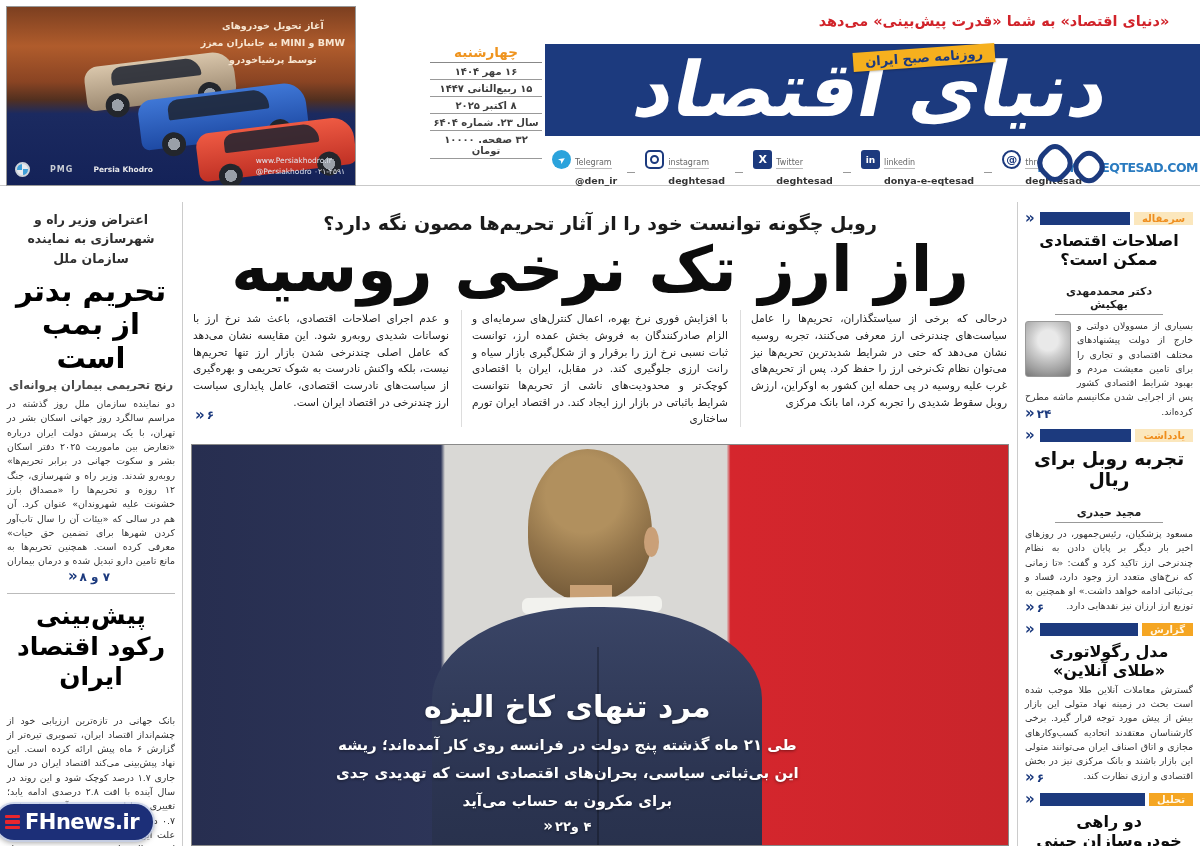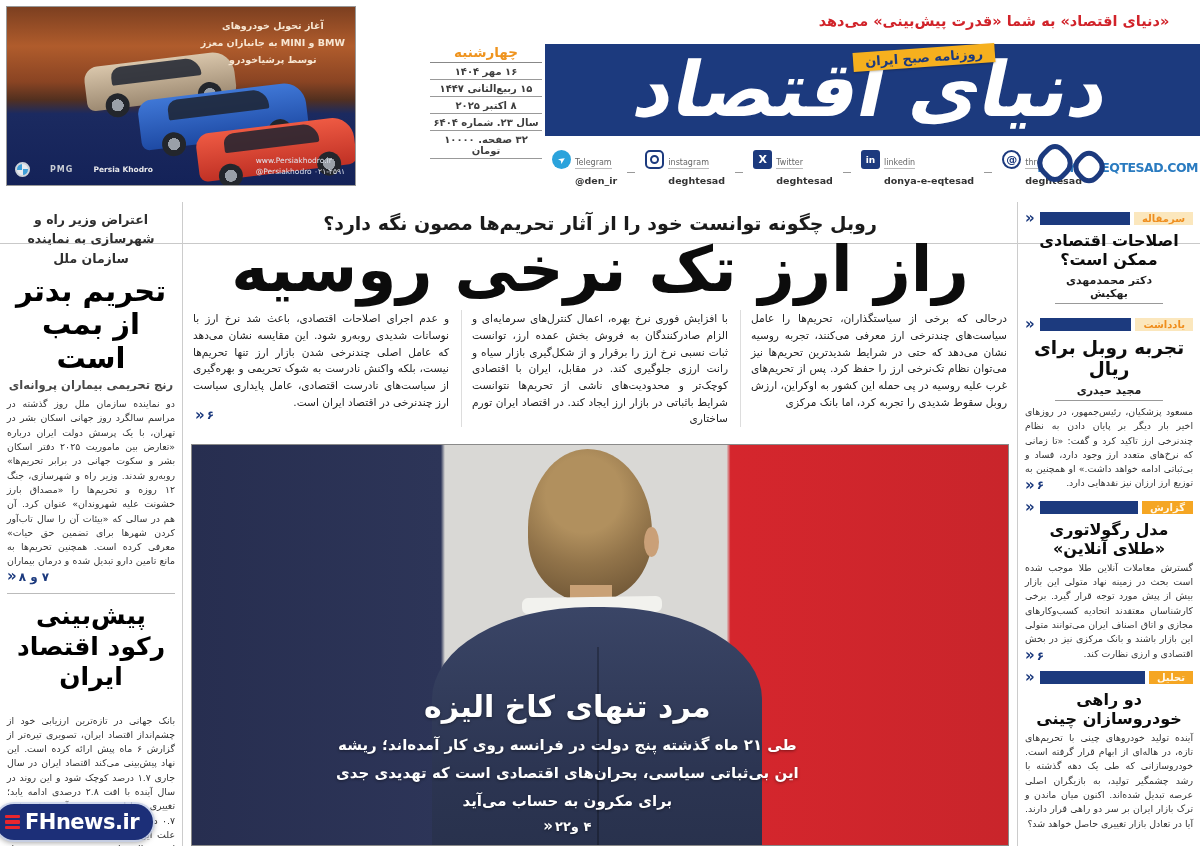--- a/index.html
+++ b/index.html
@@ -1,20 +1,20 @@
 <!DOCTYPE html>
 <html lang="fa" dir="rtl"><head>
 <meta charset="utf-8">
 <style>
   *{box-sizing:border-box;margin:0;padding:0}
   body{margin:0;background:#666;font-family:"DejaVu Sans",sans-serif}
   #page{position:relative;width:1200px;height:846px;background:#fff;overflow:hidden;direction:rtl;margin:0 auto}
 
   
-  #hdr{position:absolute;top:0;left:0;right:0;height:244px;background:#fff;border-bottom:1px solid #c9c9c9}
+  #hdr{position:absolute;top:0;left:0;right:0;height:186px;background:#fff;border-bottom:1px solid #c9c9c9}
   .tagline{position:absolute;top:13px;right:6px;width:400px;text-align:center;color:#d1232a;font-weight:900;font-size:14.5px}
   .logo-band{position:absolute;left:545px;right:0;top:44px;height:92px;background:#1c3a7e;overflow:hidden;display:flex;align-items:center;justify-content:center}
   .logo-text{color:#fff;font-weight:900;font-size:76px;line-height:92px;letter-spacing:-3px;transform:skewX(-12deg);white-space:nowrap}
   .badge{position:absolute;top:48px;right:205px;background:#f6b01e;color:#1c3a7e;font-weight:900;font-size:13px;padding:2px 12px;transform:rotate(-4deg);z-index:3;box-shadow:0 1px 2px rgba(0,0,0,.25)}
   .dia{position:absolute;border:5px solid #1c3a7e;border-radius:12px 45% 12px 45%;transform:rotate(45deg);background:#fff;z-index:2}
   .dia1{width:34px;height:34px;right:128px;top:146px}
   .dia2{width:30px;height:30px;right:96px;top:152px}
   .site-url{position:absolute;right:2px;top:160px;color:#2a7bc0;font-weight:900;font-size:12.5px;direction:ltr;letter-spacing:-.5px}
   .datecol{position:absolute;left:430px;top:44px;width:112px;text-align:center}
   .datecol .wd{color:#ef941f;font-weight:900;font-size:13.5px;border-bottom:1px solid #888;padding-bottom:2px}
@@ -85,39 +85,39 @@
   .cap{position:absolute;left:17%;width:58%;top:61%;text-align:center;color:#fff;z-index:6;text-shadow:0 1px 3px rgba(0,0,0,.45)}
   .cap .ct{font-size:30px;font-weight:900;margin-bottom:8px}
   .cap .cb{font-size:15px;font-weight:bold;line-height:1.85}
   .cap .pref{font-size:13px;margin-top:4px}
 
   
   .lkicker{font-size:12.5px;font-weight:900;color:#2f2f2f;text-align:center;line-height:1.55;margin-top:6px}
   .ltitle1{font-size:29px;font-weight:900;color:#000;text-align:center;line-height:1.15;margin:7px 0 3px;letter-spacing:-1px}
   .lsub{font-size:11.5px;font-weight:bold;color:#4a4a4a;text-align:center;margin-bottom:5px}
   .lbody{font-size:9.4px;line-height:1.52;text-align:justify;color:#333}
-  .lref{display:flex;justify-content:flex-end;margin-top:-14px;background:#fff;position:relative;padding-right:4px}
+  .lref{display:flex;justify-content:center;margin-top:-14px;background:#fff;position:relative;padding-right:4px}
   hr.ldiv{border:none;border-top:1px solid #bbb;margin:9px 0 7px}
   .ltitle2{font-size:25px;font-weight:900;color:#000;text-align:center;line-height:1.22;margin-bottom:21px;letter-spacing:-1px}
   .fh{position:absolute;left:-4px;bottom:6px;height:36px;background:#1c2f78;border-radius:18px;display:flex;align-items:center;gap:5px;padding:0 14px 0 9px;z-index:50;direction:ltr;box-shadow:0 0 0 2px rgba(200,210,235,.8),0 2px 6px rgba(0,0,0,.45)}
   .fh-bars{display:flex;flex-direction:column;gap:2px}
   .fh-bars i{display:block;width:15px;height:3.5px;background:#e8262d;border-radius:1px}
   .fh-text{color:#fff;font-weight:700;font-size:21px;letter-spacing:-.5px}
 
   
   .sec{padding:5px 0 4px}
   .sec-head{display:flex;align-items:center;height:15px;margin-bottom:5px}
   .sec-label{font-size:10px;font-weight:900;padding:1px 8px;flex:none}
   .lab-cream{background:#fbe7bd;color:#ef8e1e}
   .lab-orange{background:#f5a623;color:#fff8e8}
   .sec-bar{flex:1;height:13px;background:#1c3a7e;margin-left:5px;margin-right:4px}
   .sec-chev{color:#1c3a7e;font-weight:900;font-size:15px;line-height:1;flex:none}
   .s-title{font-size:16px;font-weight:900;color:#0d0d0d;text-align:center;margin:1px 0 3px;letter-spacing:-.5px}
   .s-title.big{font-size:18.5px}
-  .s-author{font-size:11px;font-weight:bold;color:#1d1d1d;text-align:center;border-bottom:1px solid #999;width:64%;margin:5px auto 4px;padding-bottom:3px}
+  .s-author{font-size:11px;font-weight:bold;color:#1d1d1d;text-align:center;border-bottom:1px solid #999;width:64%;margin:16px auto 4px;padding-bottom:3px}
   .s-body{font-size:9.4px;line-height:1.52;text-align:justify;color:#333}
   .s-avatar{float:left;width:46px;height:56px;margin:2px 6px 2px 0;border:1px solid #999;border-radius:3px;
     background:radial-gradient(circle at 50% 34%,#e9e9e9 0 24%,#cfcfcf 40%,#9f9f9f 75%,#777)}
   .s-body .pref{float:left}
 </style>
 </head>
 <body>
 
 <div id="page">
 
@@ -215,20 +215,27 @@
     <div class="sidebar">
 
       <div class="sec">
         <div class="sec-head">
           <span class="sec-label lab-cream">سرمقاله</span>
           <span class="sec-bar"></span>
           <span class="sec-chev">«</span>
         </div>
         <div class="s-title">اصلاحات اقتصادی ممکن است؟</div>
         <div class="s-author">دکتر محمدمهدی بهکیش</div>
+        <div class="s-body">
+          <span class="s-avatar"></span>
+          <span>بسیاری از مسوولان دولتی و خارج از دولت پیشنهادهای مختلف اقتصادی و تجاری را برای تامین معیشت مردم و بهبود شرایط اقتصادی کشور پس از اجرایی شدن مکانیسم ماشه مطرح کرده‌اند.</span>
+          <span class="pref">
+              <span>۲۴</span>
+            </span>
+        </div>
       </div>
 
       <div class="sec">
         <div class="sec-head">
           <span class="sec-label lab-cream">یادداشت</span>
           <span class="sec-bar"></span>
           <span class="sec-chev">«</span>
         </div>
         <div class="s-title big">تجربه روبل برای ریال</div>
         <div class="s-author">مجید حیدری</div>

